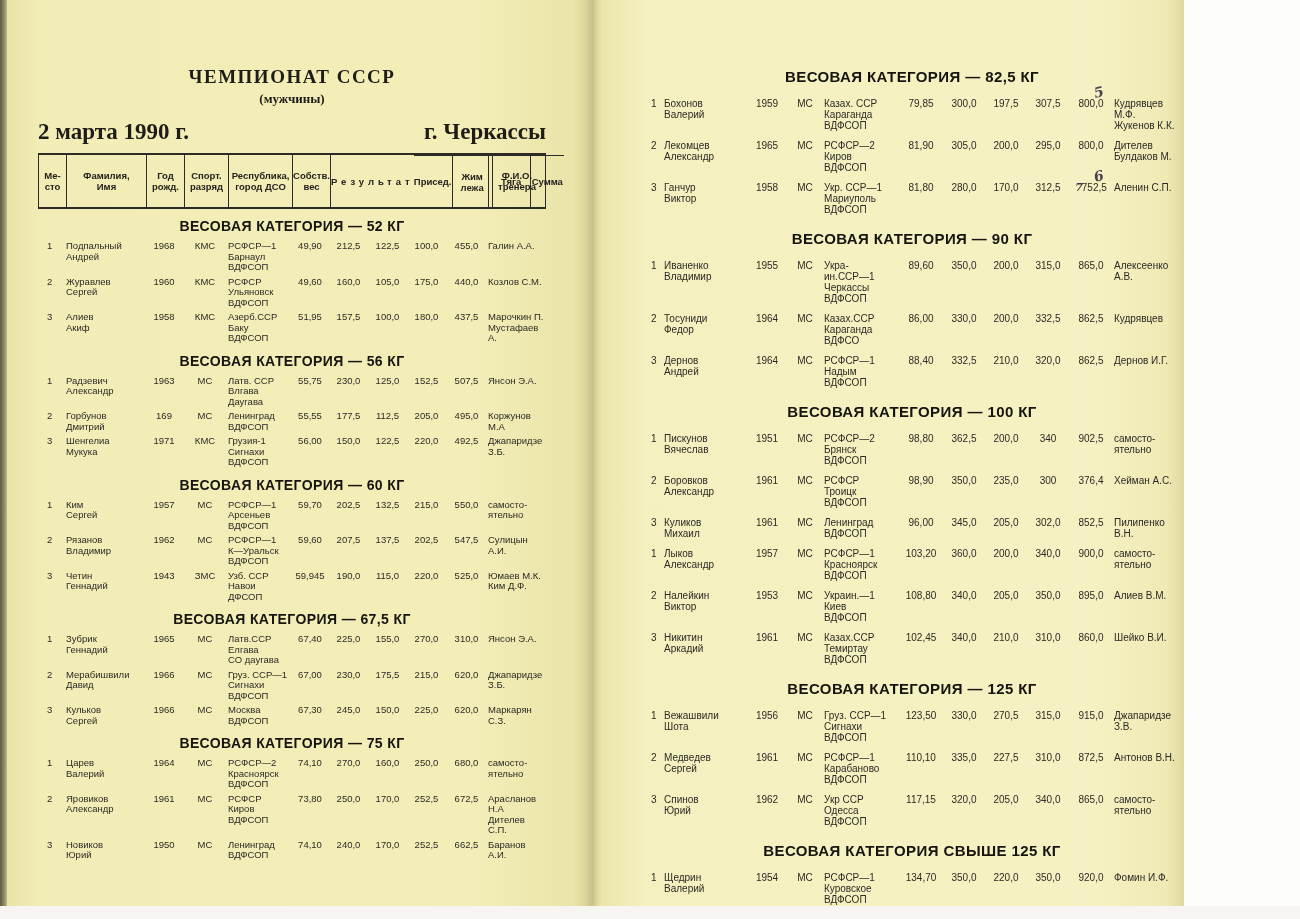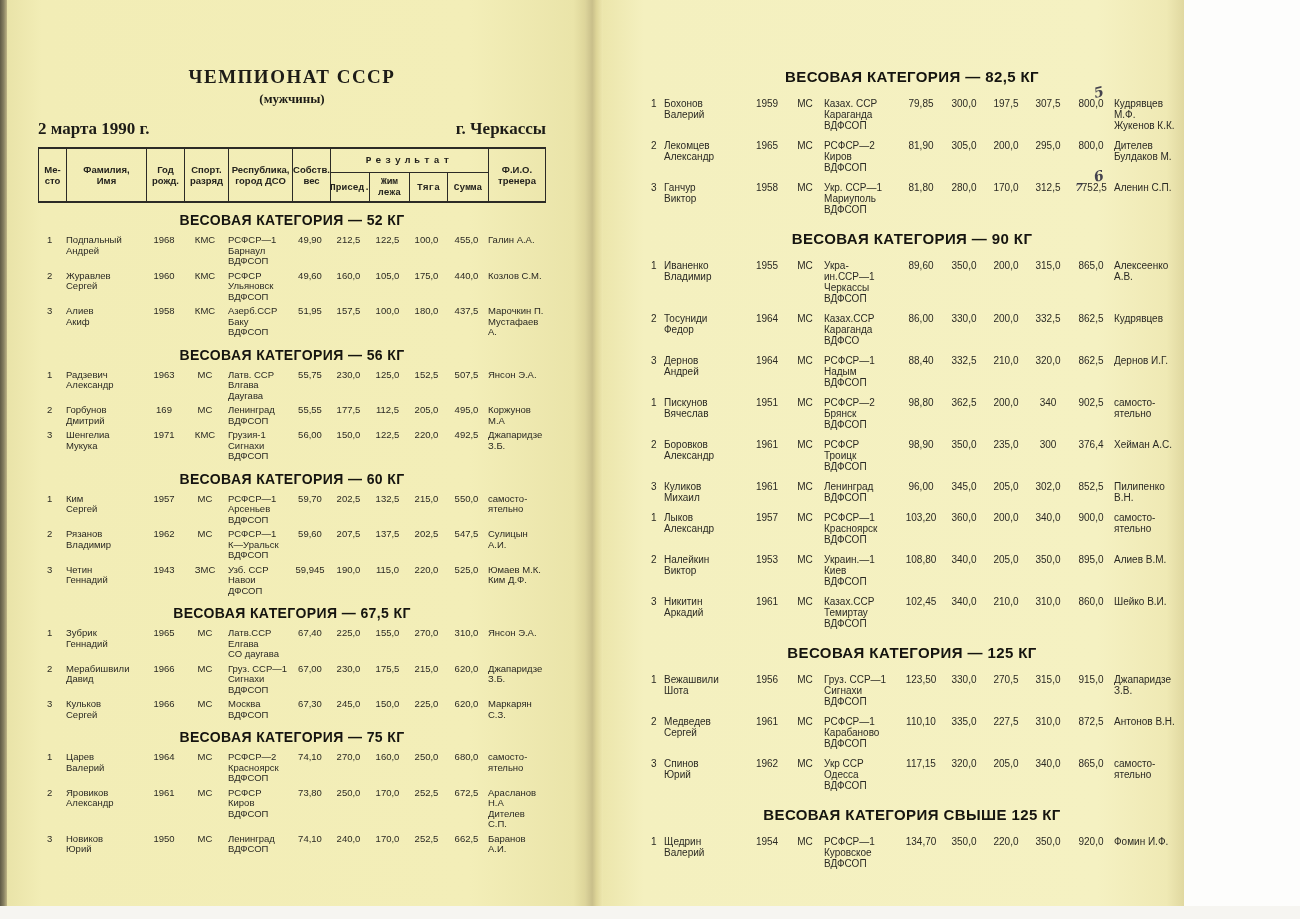--- a/index.html
+++ b/index.html
@@ -39,40 +39,40 @@
   .doc-title1{
     font-family:"Liberation Serif",serif;font-weight:bold;
     font-size:19px;letter-spacing:1.5px;text-align:center;color:#1d1c17;
   }
   .doc-title2{
     font-family:"Liberation Serif",serif;font-weight:bold;
     font-size:13px;text-align:center;margin-top:3px;color:#1d1c17;
   }
   .date-city{
     display:flex;justify-content:space-between;align-items:baseline;
-    font-family:"Liberation Serif",serif;font-weight:bold;font-size:17px;
+    font-family:"Liberation Serif",serif;font-weight:bold;font-size:23px;
     margin-top:12px;color:#1d1c17;
   }
   
   .thead{
     margin-top:8px;
     display:grid;
     grid-template-columns:28px 80px 38px 44px 64px 38px 158px 1fr;
     border-top:2px solid #2c2b26;border-bottom:2px solid #2c2b26;
     border-left:1px solid #2c2b26;border-right:1px solid #2c2b26;
     height:56px;box-sizing:border-box;
     font-size:9.5px;font-weight:bold;line-height:11px;color:#24231e;
   }
   .th{
     border-right:1px solid #2c2b26;
     display:flex;align-items:center;justify-content:center;
     text-align:center;white-space:pre-line;box-sizing:border-box;padding:1px;
   }
   .th:last-child{border-right:none;}
-  .th-result{display:flex;flex-direction:column;padding:0;border-right:1px solid #2c2b26;box-sizing:border-box;font-family:Liberation Mono, monospace;}
+  .th-result{display:flex;flex-direction:row;padding:0;border-right:1px solid #2c2b26;box-sizing:border-box;}
   .result-label{
     flex:0 0 23px;display:flex;align-items:center;justify-content:center;
     letter-spacing:4px;
   }
   .result-sub{
     flex:1;display:grid;grid-template-columns:39px 40px 38px 1fr;
     border-top:1px solid #2c2b26;
   }
   .result-sub .th:last-child{border-right:none;}
   
@@ -524,20 +524,21 @@
 ВДФСОП</div>
               <div class="cell c-num">88,40</div>
               <div class="cell c-num">332,5</div>
               <div class="cell c-num">210,0</div>
               <div class="cell c-num">320,0</div>
               <div class="cell c-num c-total">862,5</div>
               <div class="cell c-coach">Дернов И.Г.</div>
             </div>
           </div>
           <div class="section">
+            <div class="cat-title">ВЕСОВАЯ КАТЕГОРИЯ — 100 КГ</div>
             <div class="row row-r">
               <div class="cell c-place">1</div>
               <div class="cell c-name">Пискунов
 Вячеслав</div>
               <div class="cell c-year">1951</div>
               <div class="cell c-rank">МС</div>
               <div class="cell c-team">РСФСР—2
 Брянск
 ВДФСОП</div>
               <div class="cell c-num">98,80</div>

